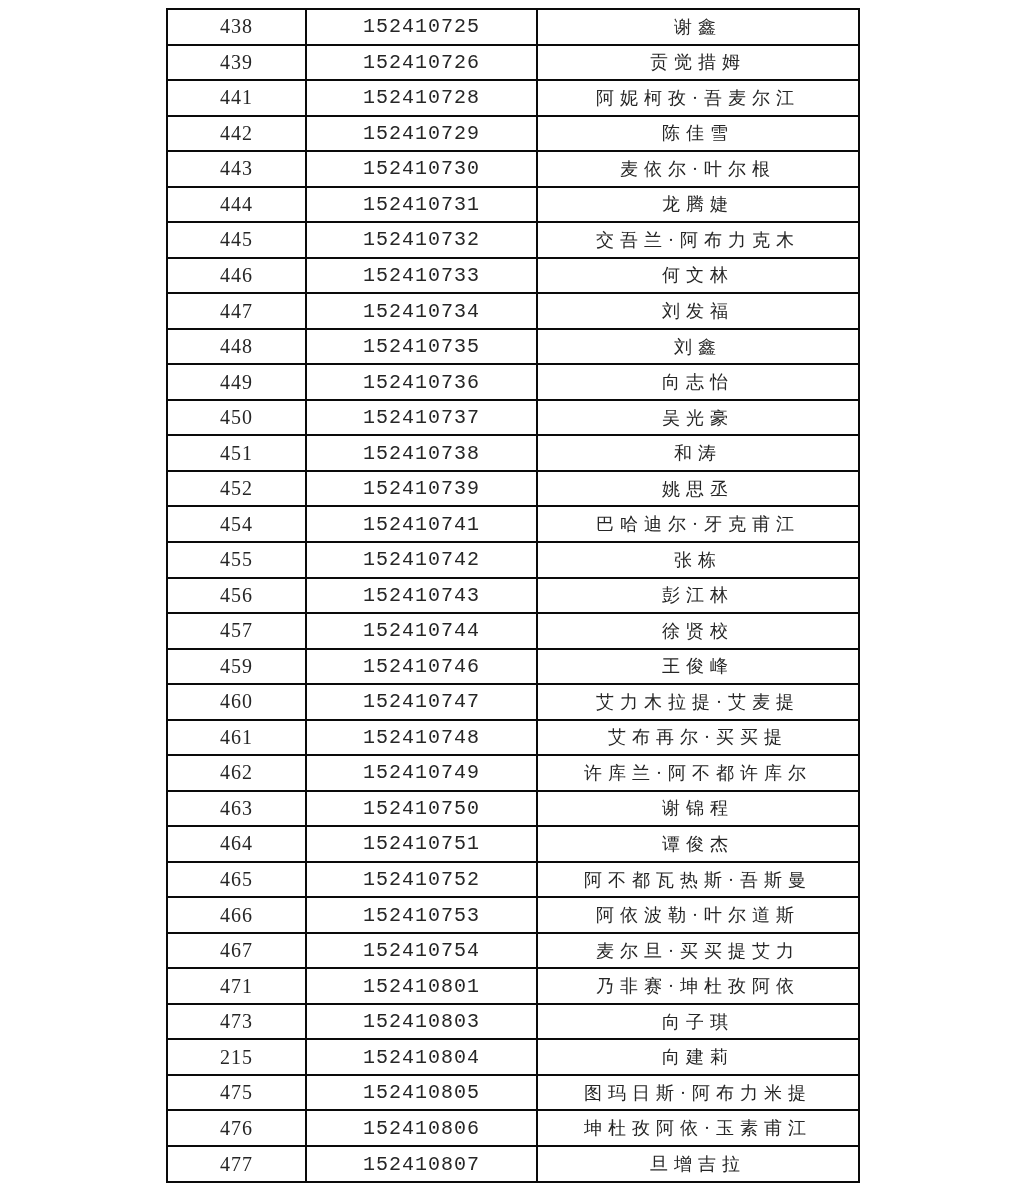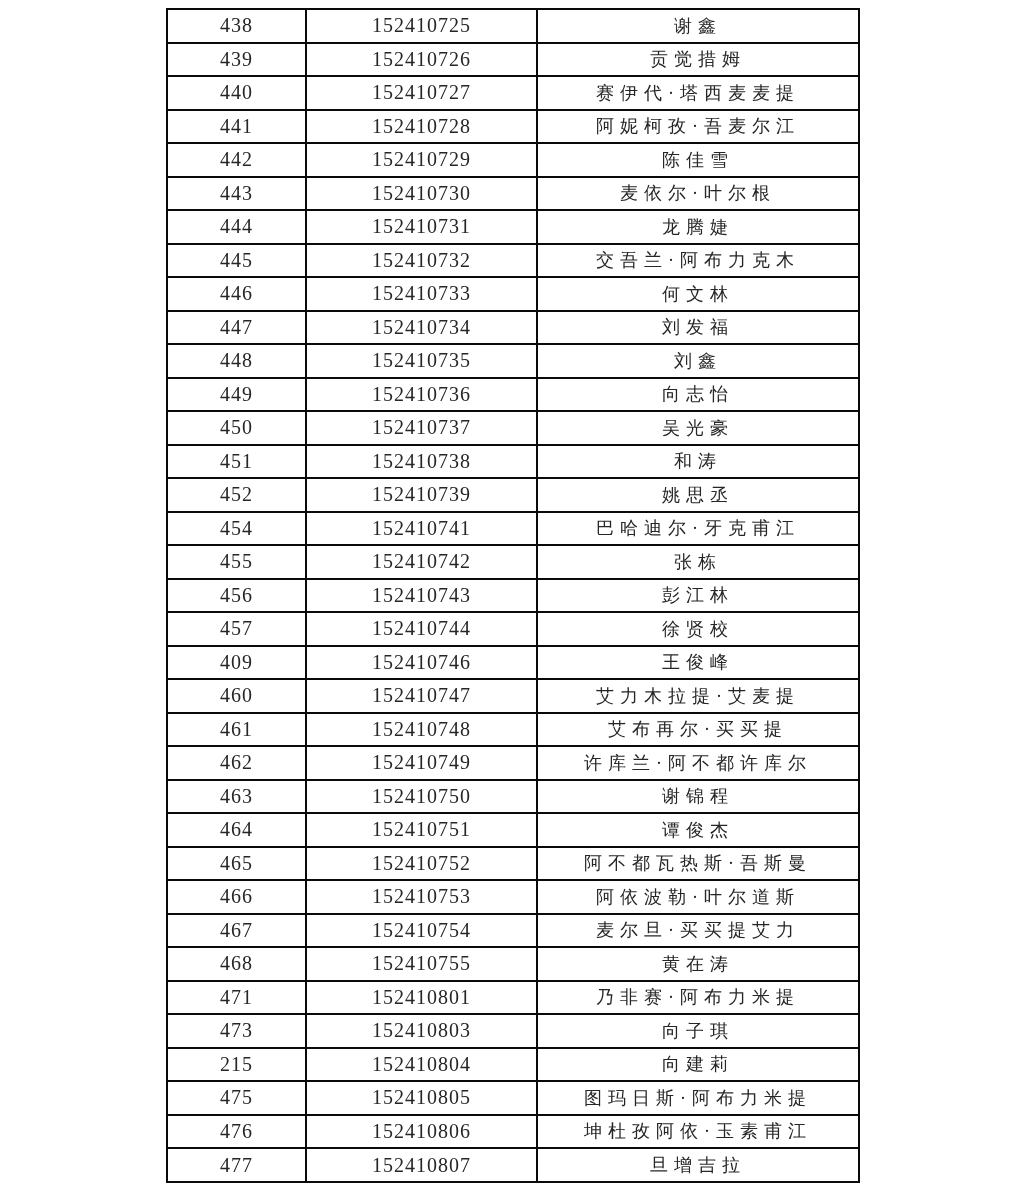--- a/index.html
+++ b/index.html
@@ -37,20 +37,21 @@
     white-space: nowrap;
     overflow: hidden;
   }
   td.col-index {
     font-size: 20px;
     letter-spacing: 1px;
   }
   td.col-id {
     font-size: 20px;
     letter-spacing: 1px;
+    font-family: Liberation Mono, monospace;
   }
   td.col-name {
     font-size: 18px;
     letter-spacing: 6px;
     padding-left: 6px; 
     margin-top: 32px;
   }
 </style>
 </head>
 <body>
@@ -68,25 +69,20 @@
     <td class="col-id">152410725</td>
     <td class="col-name">谢鑫</td>
   </tr>
 
   <tr>
     <td class="col-index">439</td>
     <td class="col-id">152410726</td>
     <td class="col-name">贡觉措姆</td>
   </tr>
 
-  <tr>
-    <td class="col-index">440</td>
-    <td class="col-id">152410727</td>
-    <td class="col-name">赛伊代·塔西麦麦提</td>
-  </tr>
 
   <tr>
     <td class="col-index">441</td>
     <td class="col-id">152410728</td>
     <td class="col-name">阿妮柯孜·吾麦尔江</td>
   </tr>
 
   <tr>
     <td class="col-index">442</td>
     <td class="col-id">152410729</td>
@@ -173,21 +169,21 @@
   </tr>
 
   <tr>
     <td class="col-index">457</td>
     <td class="col-id">152410744</td>
     <td class="col-name">徐贤校</td>
   </tr>
 
 
   <tr>
-    <td class="col-index">409</td>
+    <td class="col-index">459</td>
     <td class="col-id">152410746</td>
     <td class="col-name">王俊峰</td>
   </tr>
 
   <tr>
     <td class="col-index">460</td>
     <td class="col-id">152410747</td>
     <td class="col-name">艾力木拉提·艾麦提</td>
   </tr>
 
@@ -226,32 +222,27 @@
     <td class="col-id">152410753</td>
     <td class="col-name">阿依波勒·叶尔道斯</td>
   </tr>
 
   <tr>
     <td class="col-index">467</td>
     <td class="col-id">152410754</td>
     <td class="col-name">麦尔旦·买买提艾力</td>
   </tr>
 
-  <tr>
-    <td class="col-index">468</td>
-    <td class="col-id">152410755</td>
-    <td class="col-name">黄在涛</td>
-  </tr>
 
 
 
   <tr>
     <td class="col-index">471</td>
     <td class="col-id">152410801</td>
-    <td class="col-name">乃非赛·阿布力米提</td>
+    <td class="col-name">乃非赛·坤杜孜阿依</td>
   </tr>
 
 
   <tr>
     <td class="col-index">473</td>
     <td class="col-id">152410803</td>
     <td class="col-name">向子琪</td>
   </tr>
 
   <tr>

